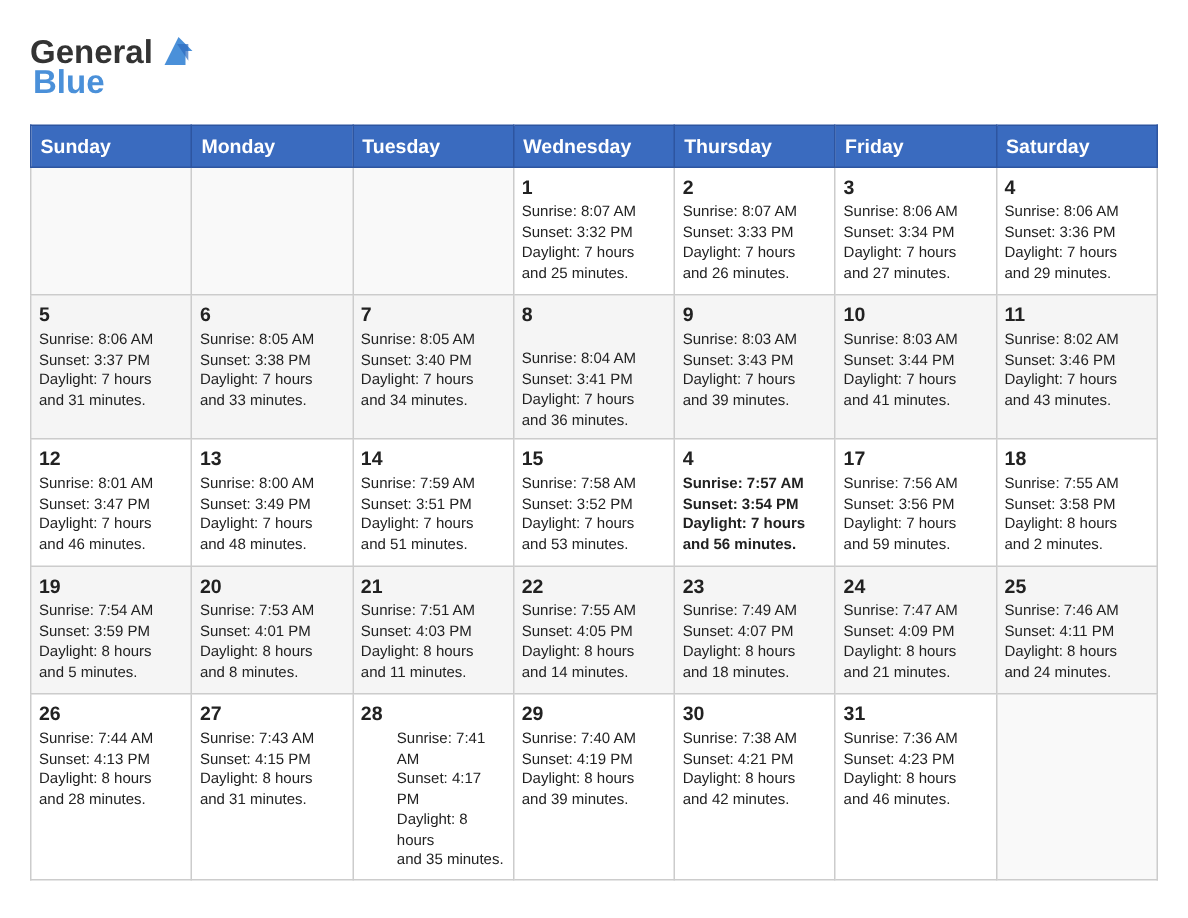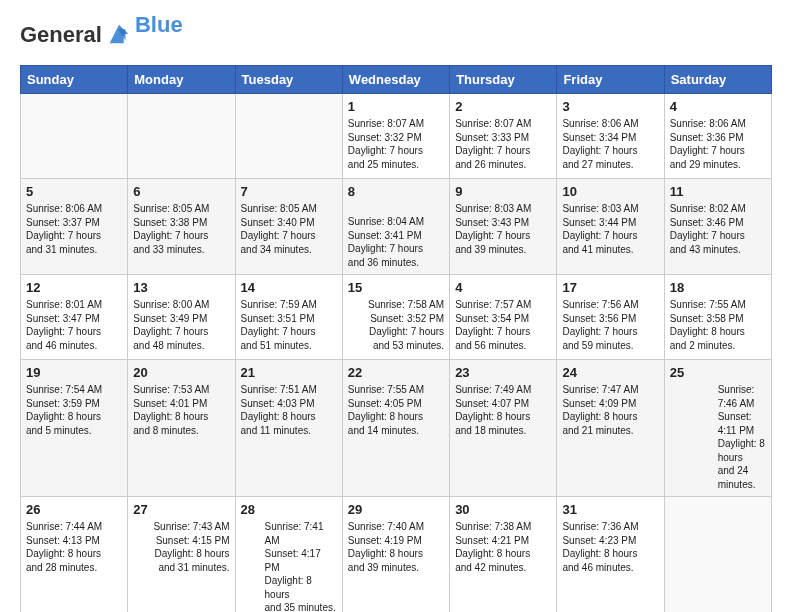--- a/index.html
+++ b/index.html
@@ -11,20 +11,21 @@
       padding: 20px;
     }
     .header {
       display: flex;
       justify-content: space-between;
       align-items: flex-start;
       margin-bottom: 15px;
     }
     .logo {
       display: flex;
+      flex-direction: column;
       align-items: flex-start;
     }
     .logo-text {
       display: flex;
       align-items: center;
     }
     .logo-icon {
       width: 28px;
       height: 28px;
       margin-left: 3px;
@@ -218,28 +219,28 @@
         </td>
         <td>
           <div class="day-num">14</div>
           <div class="cell-content" style="white-space: pre-line;">Sunrise: 7:59 AM
 Sunset: 3:51 PM
 Daylight: 7 hours
 and 51 minutes.</div>
         </td>
         <td>
           <div class="day-num">15</div>
-          <div class="cell-content" style="white-space: pre-line; text-align: right;">Sunrise: 7:58 AM
+          <div class="cell-content" style="white-space: pre-line;">Sunrise: 7:58 AM
 Sunset: 3:52 PM
 Daylight: 7 hours
 and 53 minutes.</div>
         </td>
         <td>
           <div class="day-num">4</div>
-          <div class="cell-content" style="white-space: pre-line;">Sunrise: 7:57 AM
+          <div class="cell-content" style="white-space: pre-line; font-weight: bold;">Sunrise: 7:57 AM
 Sunset: 3:54 PM
 Daylight: 7 hours
 and 56 minutes.</div>
         </td>
         <td>
           <div class="day-num">17</div>
           <div class="cell-content" style="white-space: pre-line;">Sunrise: 7:56 AM
 Sunset: 3:56 PM
 Daylight: 7 hours
 and 59 minutes.</div>
@@ -290,37 +291,37 @@
         </td>
         <td>
           <div class="day-num">24</div>
           <div class="cell-content" style="white-space: pre-line;">Sunrise: 7:47 AM
 Sunset: 4:09 PM
 Daylight: 8 hours
 and 21 minutes.</div>
         </td>
         <td>
           <div class="day-num">25</div>
-          <div class="cell-content" style="white-space: pre-line; margin-left: 48px;">Sunrise: 7:46 AM
+          <div class="cell-content" style="white-space: pre-line;">Sunrise: 7:46 AM
 Sunset: 4:11 PM
 Daylight: 8 hours
 and 24 minutes.</div>
         </td>
       </tr>
       <tr>
         <td>
           <div class="day-num">26</div>
           <div class="cell-content" style="white-space: pre-line;">Sunrise: 7:44 AM
 Sunset: 4:13 PM
 Daylight: 8 hours
 and 28 minutes.</div>
         </td>
         <td>
           <div class="day-num">27</div>
-          <div class="cell-content" style="white-space: pre-line; text-align: right;">Sunrise: 7:43 AM
+          <div class="cell-content" style="white-space: pre-line;">Sunrise: 7:43 AM
 Sunset: 4:15 PM
 Daylight: 8 hours
 and 31 minutes.</div>
         </td>
         <td>
           <div class="day-num">28</div>
           <div class="cell-content" style="white-space: pre-line; margin-left: 24px;">Sunrise: 7:41 AM
 Sunset: 4:17 PM
 Daylight: 8 hours
 and 35 minutes.</div>

